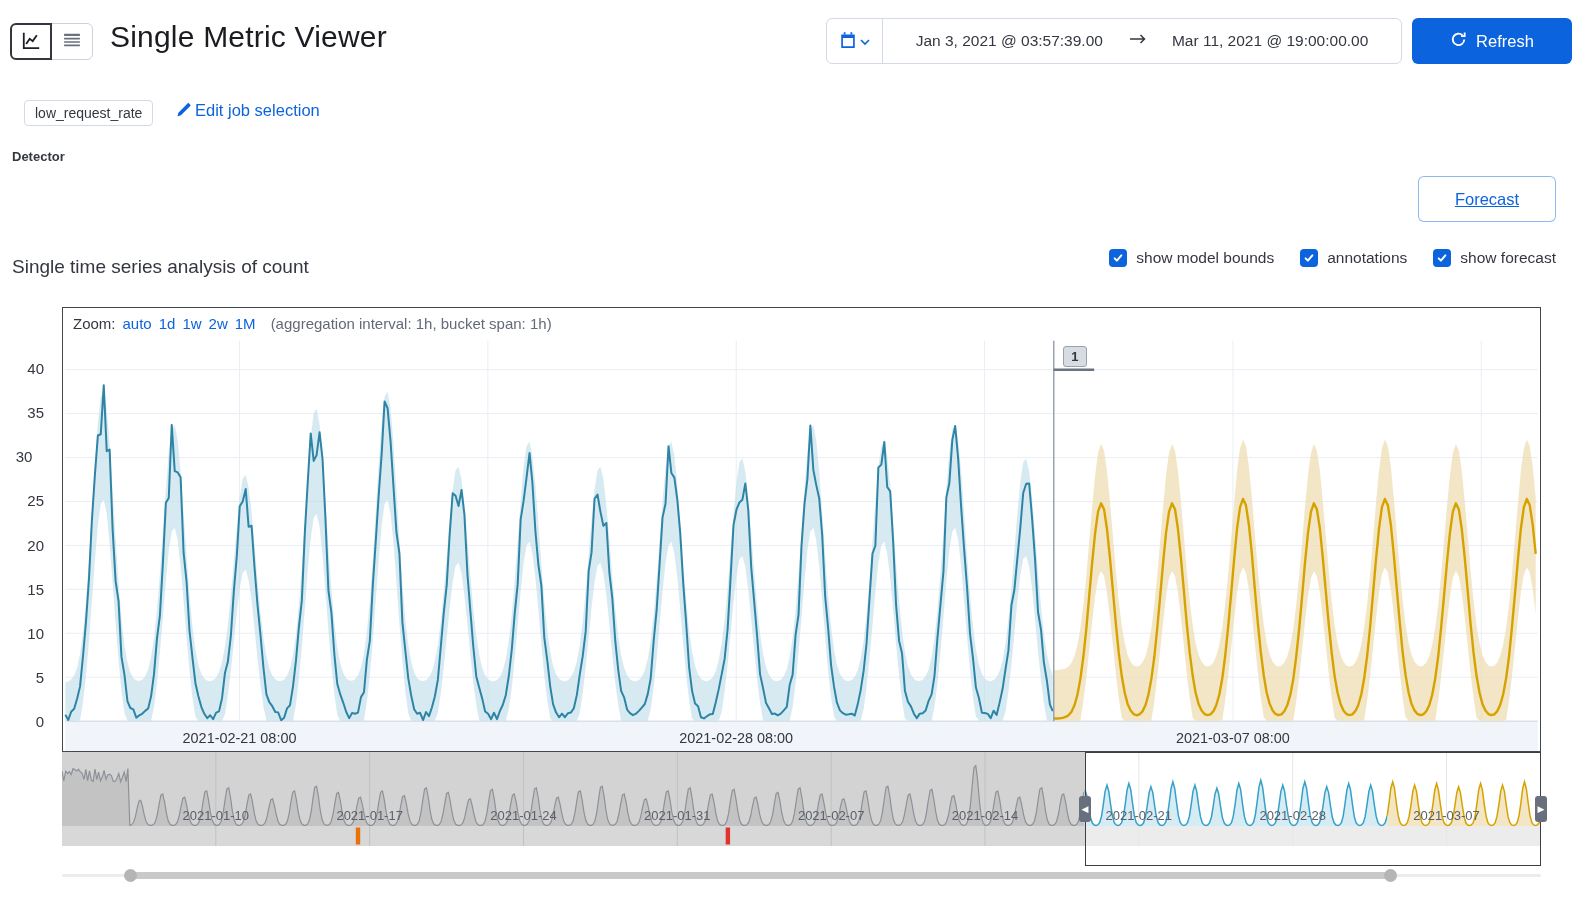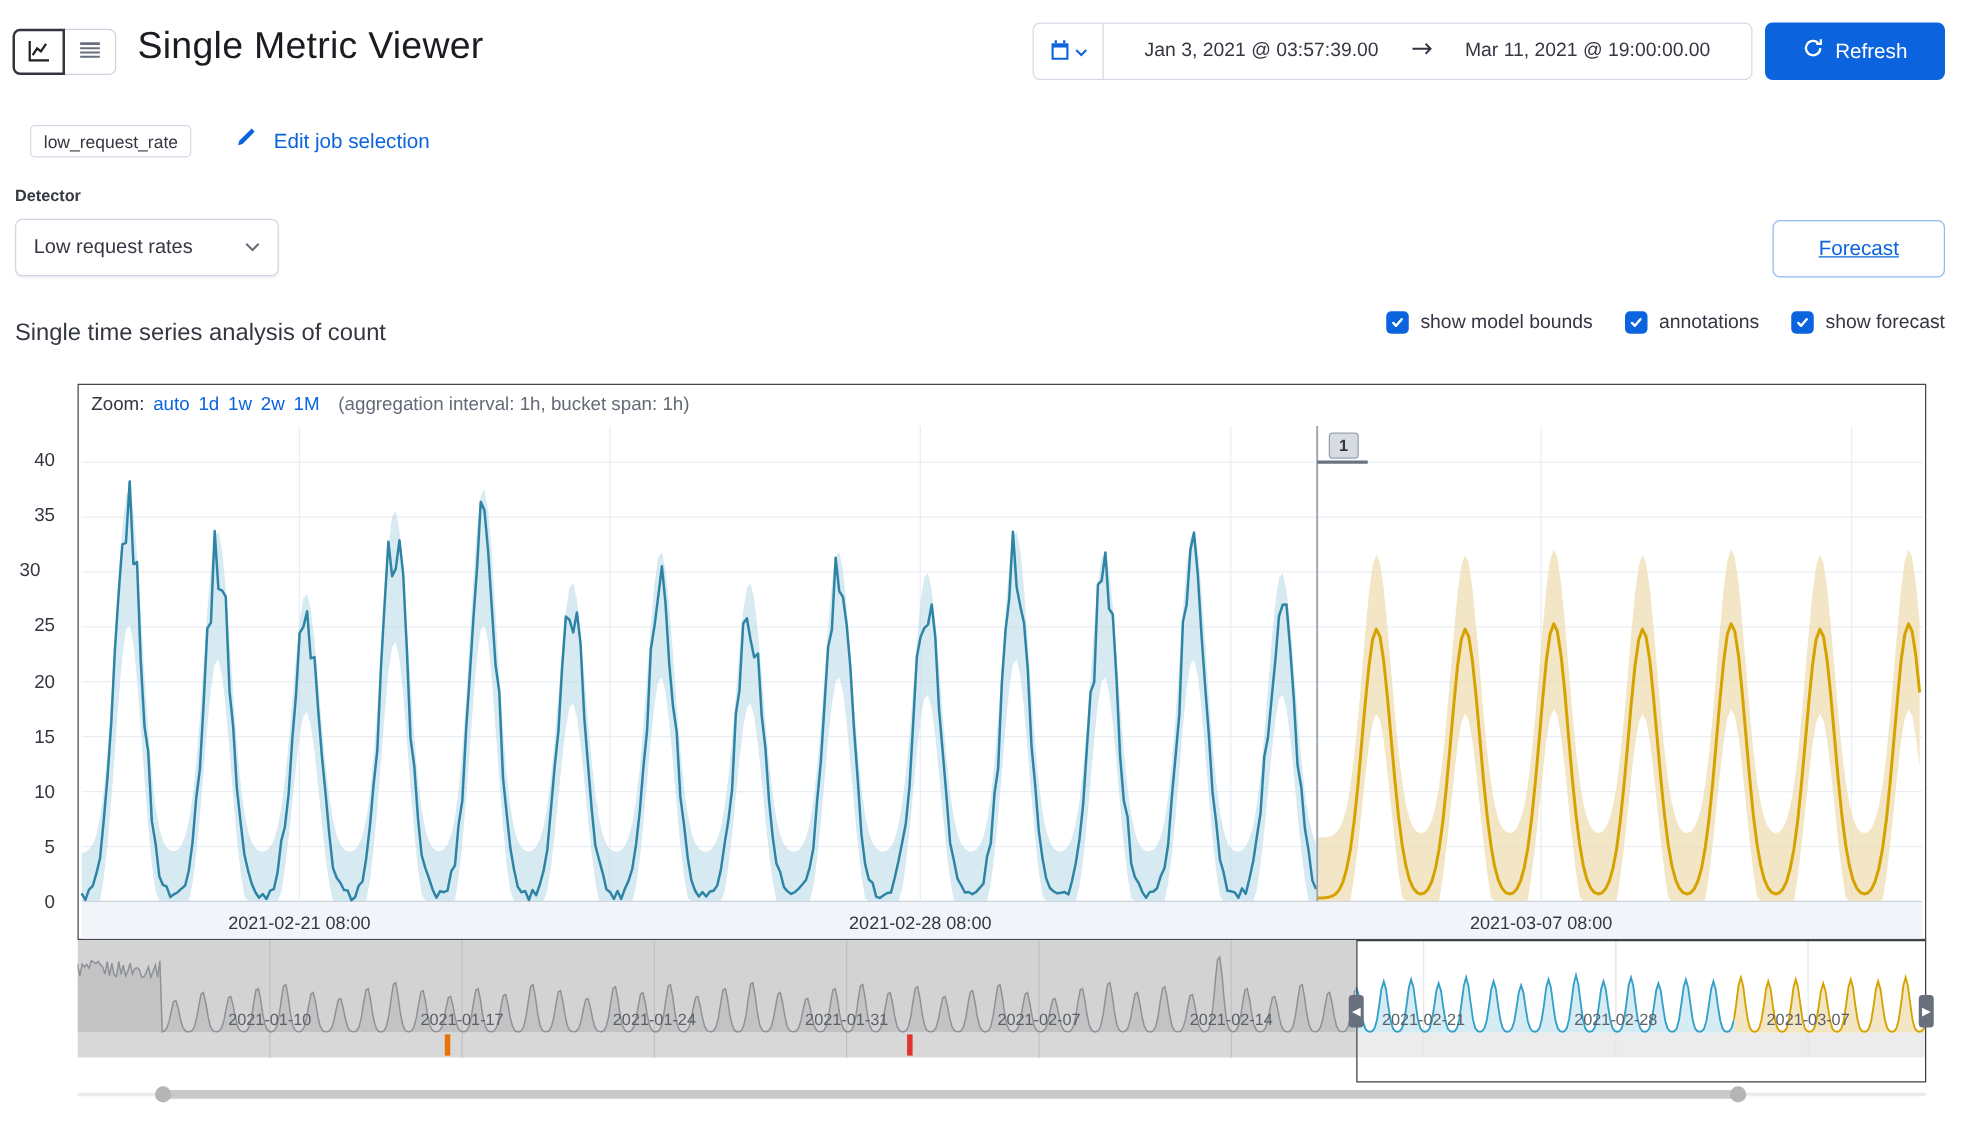--- a/index.html
+++ b/index.html
@@ -14,25 +14,25 @@
   .toggle-group{position:absolute;left:10px;top:23px;display:flex;}
   .toggle-btn{width:42px;height:37px;background:#fff;border:1px solid #cbd2de;display:flex;align-items:center;justify-content:center;padding:0;}
   .toggle-btn.selected{border:2px solid #33363c;border-radius:6px 0 0 6px;z-index:2;}
   .toggle-btn.right{border-radius:0 6px 6px 0;margin-left:-1px;}
   .page-title{position:absolute;left:110px;top:20px;margin:0;font-size:30px;font-weight:500;color:#1a1c21;letter-spacing:.2px;}
 
   .datepicker{position:absolute;left:826px;top:18px;width:576px;height:46px;border:1px solid var(--border);border-radius:6px;background:#fff;display:flex;align-items:stretch;}
   .cal-btn{width:56px;border:none;background:transparent;border-right:1px solid var(--border);display:flex;align-items:center;justify-content:center;gap:3px;}
   .date-range{flex:1;display:flex;align-items:center;justify-content:center;gap:20px;}
   .date-text{border:none;background:transparent;font-size:15.5px;color:var(--text);padding:4px 6px;}
-  .refresh-btn{position:absolute;left:1412px;top:18px;width:144px;height:46px;background:var(--primary);color:#fff;border:none;border-radius:6px;font-size:16.5px;font-weight:500;display:flex;align-items:center;justify-content:center;gap:9px;}
+  .refresh-btn{position:absolute;left:1412px;top:18px;width:160px;height:46px;background:var(--primary);color:#fff;border:none;border-radius:6px;font-size:16.5px;font-weight:500;display:flex;align-items:center;justify-content:center;gap:9px;}
 
   
   .job-badge{position:absolute;left:24px;top:100px;height:26px;padding:0 10px;border:1px solid var(--border);border-radius:4px;font-size:14px;line-height:24px;color:var(--text);background:#fff;}
-  .edit-link{position:absolute;left:188px;top:101px;display:flex;align-items:flex-end;gap:14px;color:var(--primary);font-size:16.5px;text-decoration:none;cursor:pointer;}
+  .edit-link{position:absolute;left:175px;top:101px;display:flex;align-items:flex-start;gap:3px;color:var(--primary);font-size:16.5px;text-decoration:none;cursor:pointer;}
 
   
   .detector-label{position:absolute;left:12px;top:149px;font-size:13px;font-weight:700;color:var(--text);}
   .detector-select{position:absolute;left:12px;top:175px;width:211px;height:46px;background:#fff;border:1px solid #cfd7e2;border-radius:6px;box-shadow:0 1px 2px rgba(52,55,65,.08);display:flex;align-items:center;justify-content:space-between;padding:0 14px;font-size:16px;cursor:pointer;}
   .forecast-btn{position:absolute;left:1418px;top:176px;width:138px;height:46px;background:#fff;border:1px solid rgba(11,100,221,.45);border-radius:6px;color:var(--primary);font-size:16.5px;font-weight:500;text-decoration:underline;}
 
   
   .analysis-heading{position:absolute;left:12px;top:256px;font-size:19px;color:var(--text);}
   .toggles{position:absolute;right:28px;top:249px;display:flex;align-items:center;gap:26px;}
   .toggle{display:flex;align-items:center;cursor:pointer;}
@@ -112,26 +112,20 @@
 
   <span class="job-badge">low_request_rate</span>
   <a class="edit-link">
     <span><svg width="17" height="17" viewBox="0 0 16 16" fill="#0b64dd">
           <path d="M12.5 1.6l1.9 1.9c.3.3.3.8 0 1.1l-8.8 8.8-3.3.9.9-3.3 8.8-8.8c.3-.3.2-.6.5-.6z"></path>
         </svg></span>
     <span>Edit job selection</span>
   </a>
 
   <div class="detector-label">Detector</div>
-  <div class="detector-select">
-    <span>Low request rates</span>
-    <span><svg width="12" height="8" viewBox="0 0 12 8" fill="none" stroke="#69707d" stroke-width="1.7">
-          <path d="M1 1l5 5 5-5"></path>
-        </svg></span>
-  </div>
   <button class="forecast-btn">Forecast</button>
 
   <div class="analysis-heading">Single time series analysis of count</div>
   <div class="toggles" id="toggles">
       <span class="toggle">
         <span class="checkbox">
           <svg width="12" height="12" viewBox="0 0 16 16">
             <path d="M3.5 8.5l3 3 6-7" stroke="#fff" stroke-width="2.6" fill="none" stroke-linecap="round" stroke-linejoin="round"></path>
           </svg>
         </span>

